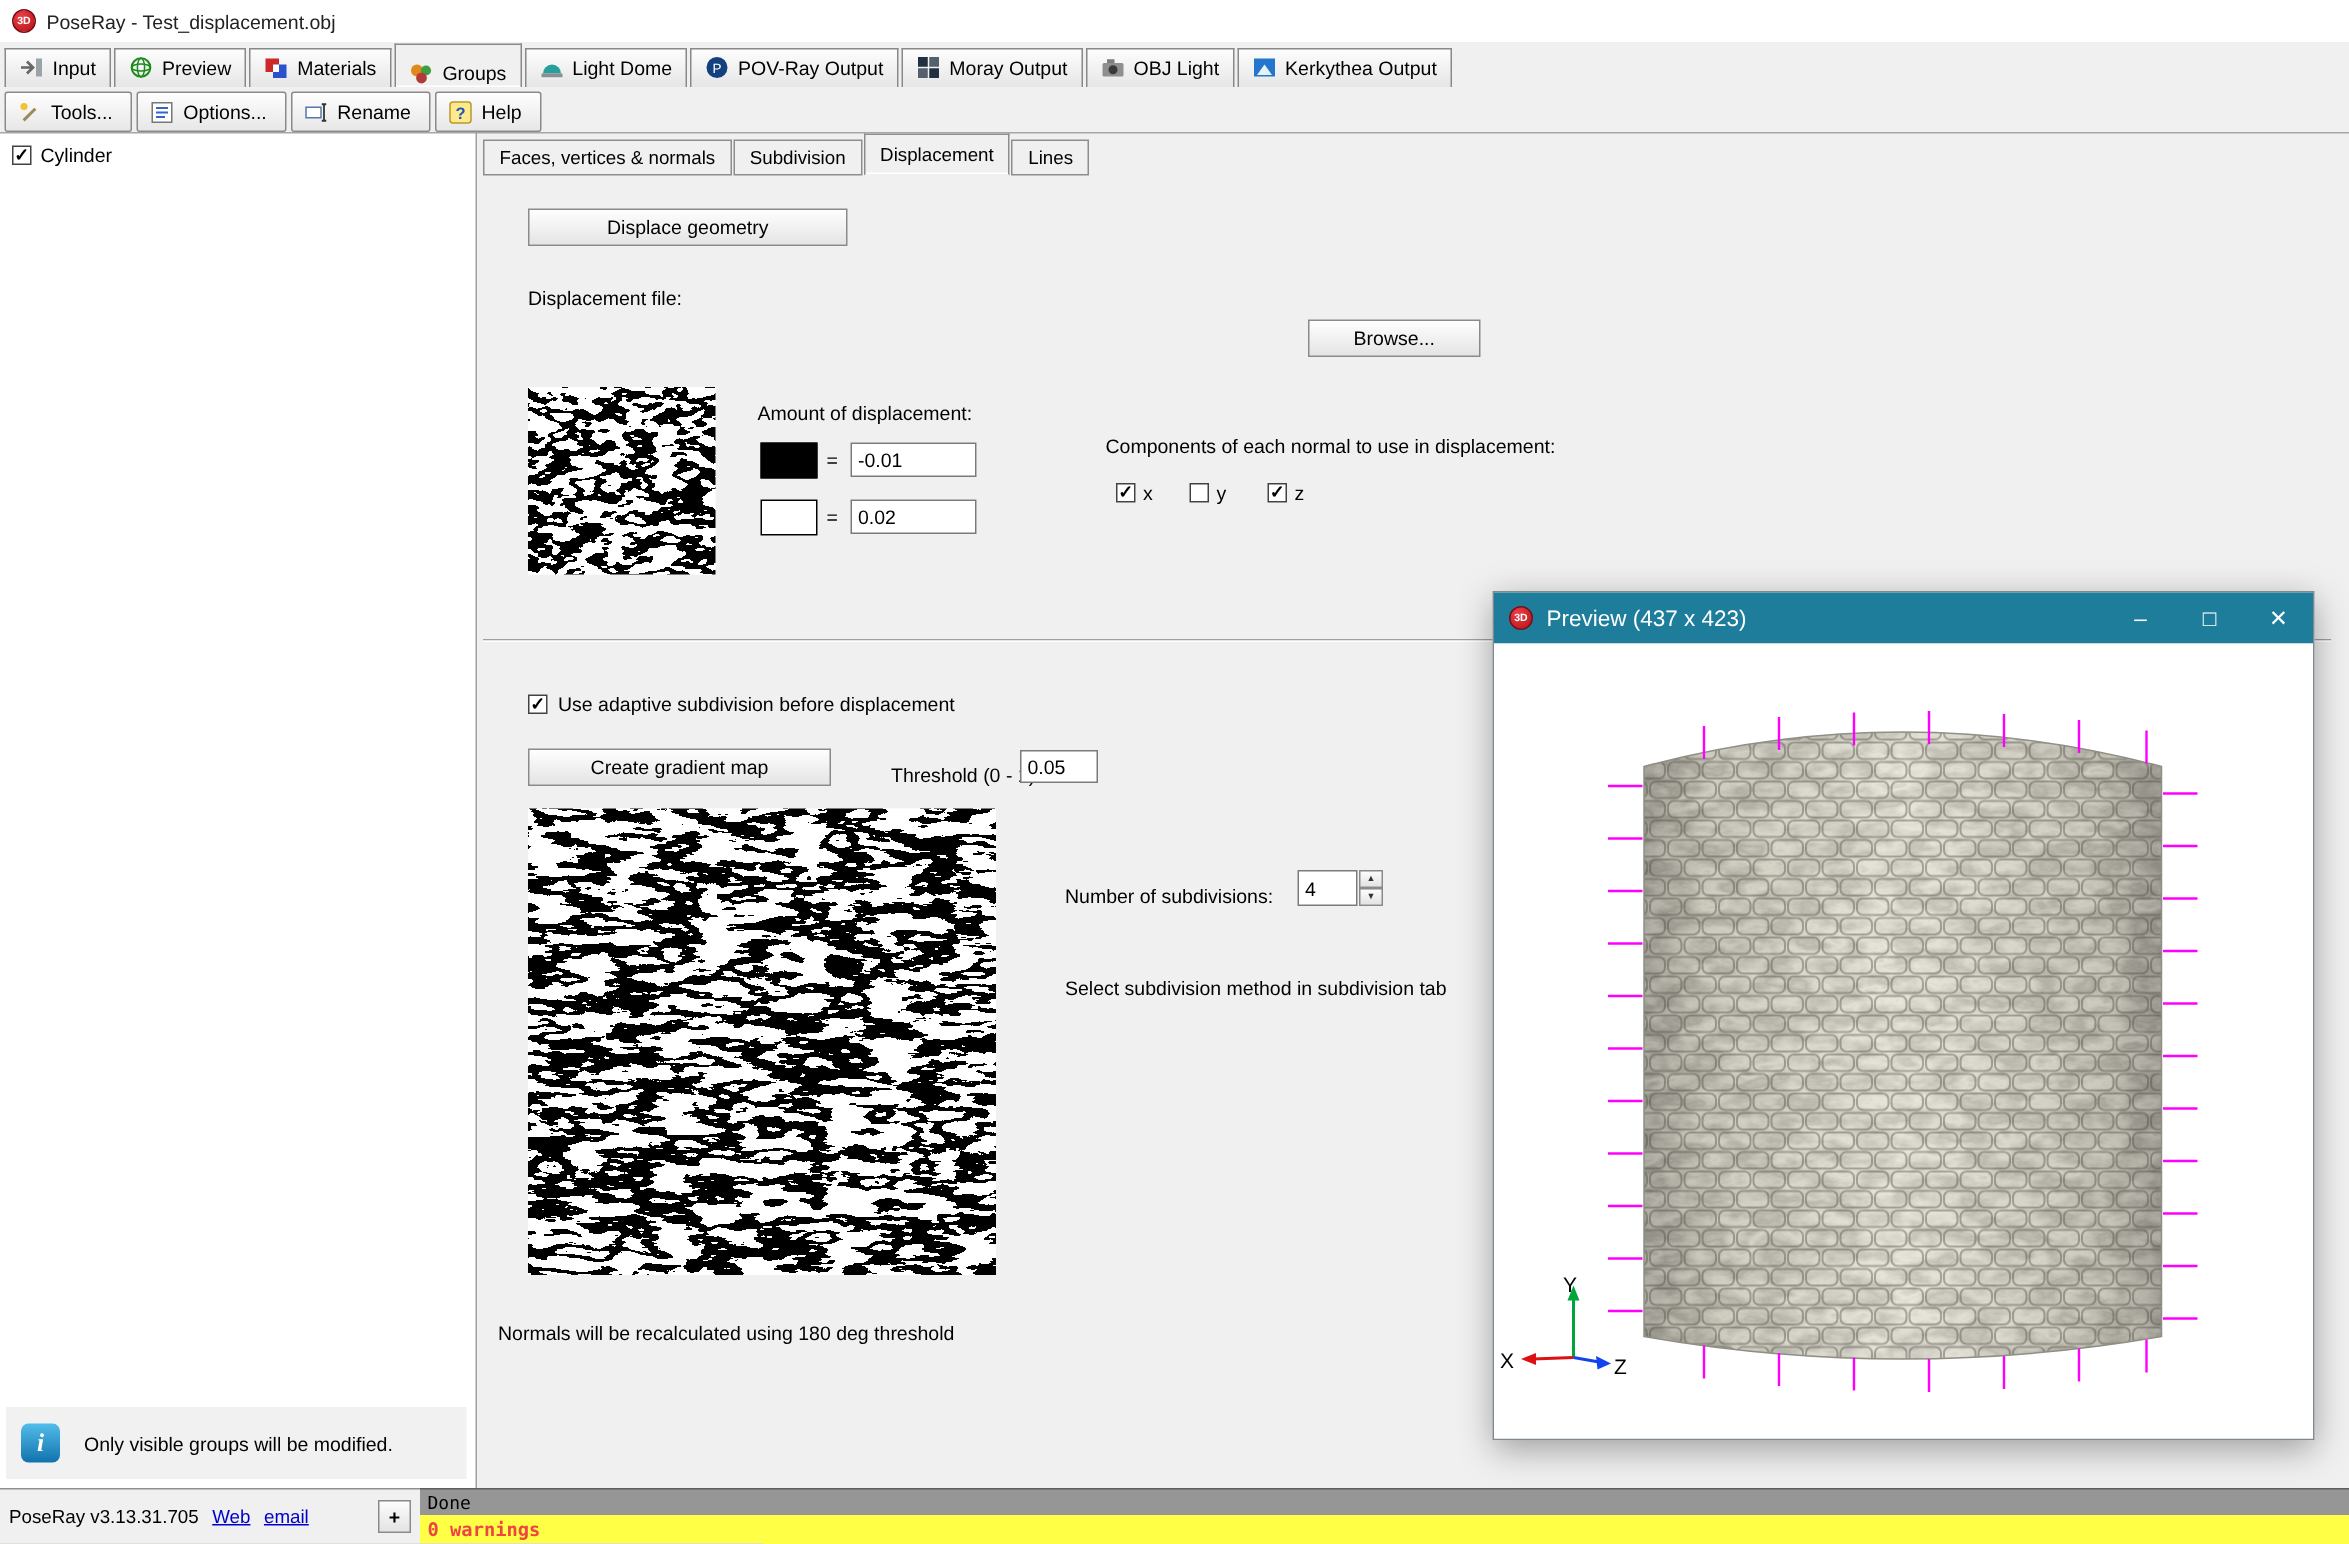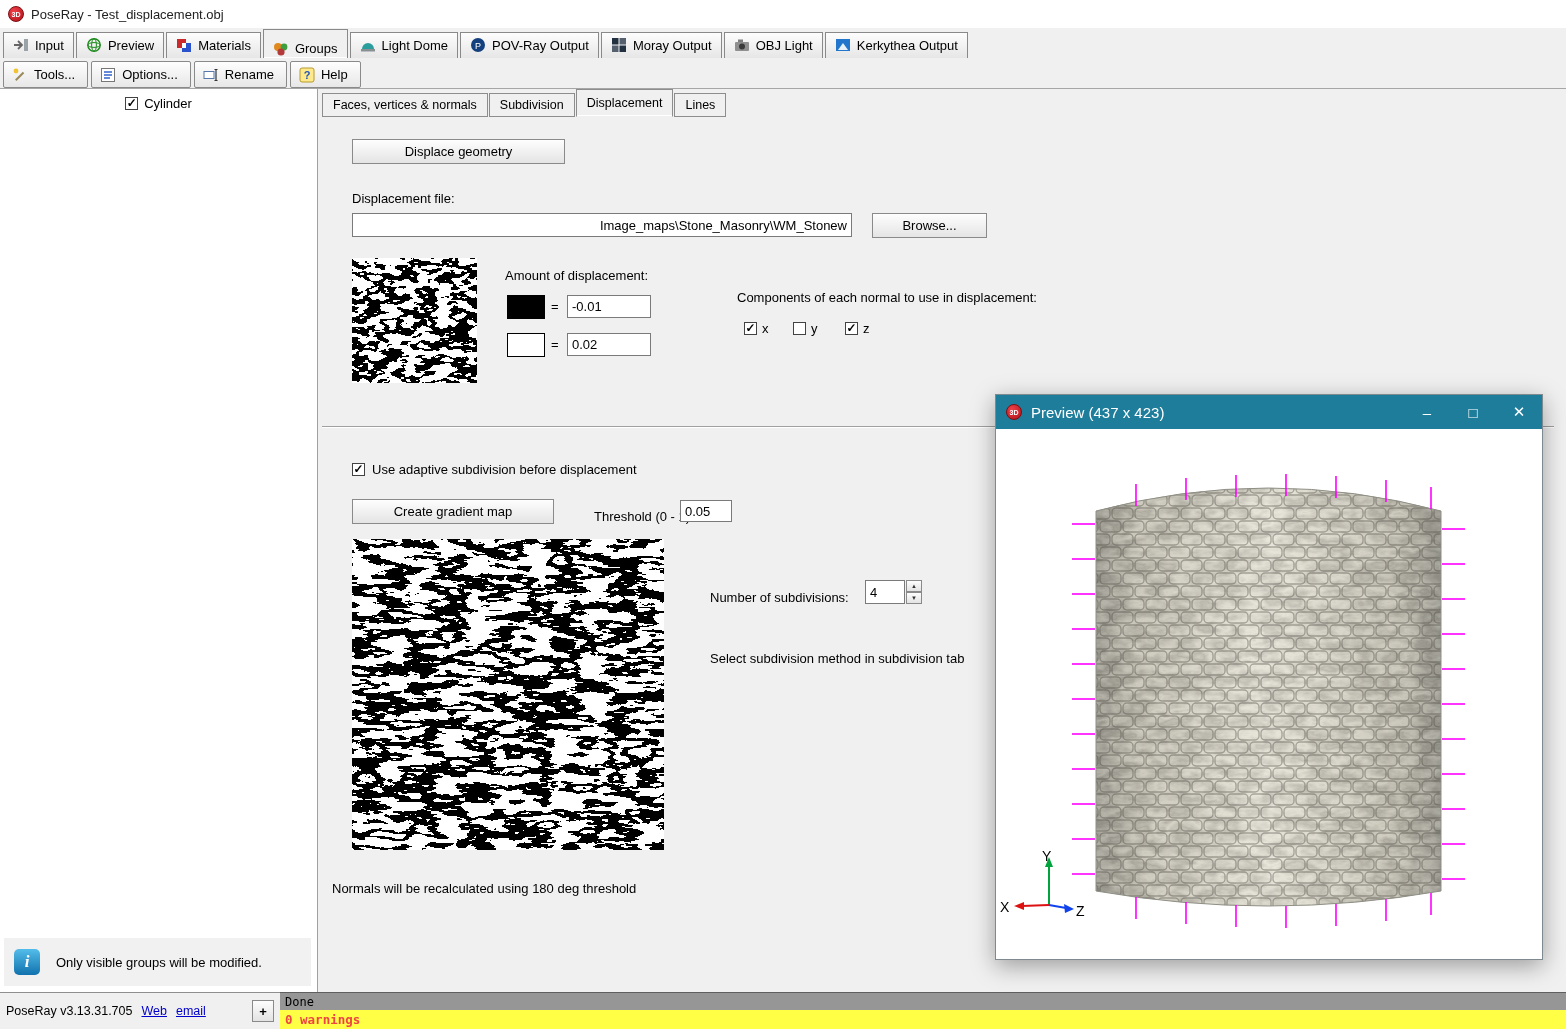--- a/index.html
+++ b/index.html
@@ -35,21 +35,21 @@
   .txt { border:1px solid #7a7a7a; background:#fff; font-family:"Liberation Sans",sans-serif;
          font-size:13px; padding:2px 4px; }
   .cb { width:13px; height:13px; border:1px solid #424242; background:#fff; display:inline-flex;
         align-items:center; justify-content:center; flex:0 0 auto; cursor:default; }
   .cb.checked::after { content:"✓"; font-size:12px; font-weight:bold; margin-top:-2px; }
   .lbl { position:absolute; white-space:nowrap; }
 
   
   .leftpanel { position:absolute; left:0; top:88px; width:318px; bottom:37px; background:#fff;
                border-top:1px solid #a6a6a6; border-right:1px solid #a0a0a0; }
-  .group-row { display:flex; align-items:center; gap:6px; padding:7px 8px;justify-content:center; }
+  .group-row { display:flex; align-items:center; gap:6px; padding:7px 8px; }
   .info-strip { position:absolute; left:4px; right:6px; bottom:6px; height:48px; background:#f1f1f1;
                 display:flex; align-items:center; gap:16px; padding:0 10px; }
   .info-icon { width:26px; height:26px; border-radius:5px; background:linear-gradient(#53bdea,#1172ad);
                color:#fff; display:flex; align-items:center; justify-content:center;
                font-family:"Liberation Serif",serif; font-style:italic; font-weight:bold; font-size:17px; flex:0 0 auto; }
   .info-icon::after { content:"i"; }
 
   
   .content { position:absolute; left:318px; top:88px; right:0; bottom:37px; background:#f0f0f0;
              border-top:1px solid #a6a6a6; }
@@ -270,21 +270,20 @@
     <div class="subtabs">
       <div class="subtab"><span>Faces, vertices &amp; normals</span></div>
       <div class="subtab"><span>Subdivision</span></div>
       <div class="subtab active"><span>Displacement</span></div>
       <div class="subtab"><span>Lines</span></div>
     </div>
 
     <div class="btn" style="position:absolute; left:34px; top:50px; width:213px; height:25px;">Displace geometry</div>
 
     <div class="lbl" style="left:34px; top:102px;">Displacement file:</div>
-    <input class="txt" style="position: absolute; left: 34px; top: 124px; width: 500px; height: 24px; text-align: right;" value="Image_maps\Stone_Masonry\WM_Stonew">
     <div class="btn" style="position:absolute; left:554px; top:124px; width:115px; height:25px;">Browse...</div>
 
     <svg style="position:absolute; left:34px; top:169px;" width="125" height="125">
       <rect width="125" height="125" fill="#fff"></rect>
       <rect width="125" height="125" filter="url(#thumbTex)"></rect>
     </svg>
 
     <div class="lbl" style="left:187px; top:179px;">Amount of displacement:</div>
 
     <div class="swatch" style="left:189px; top:206px; background:#000;"></div>

